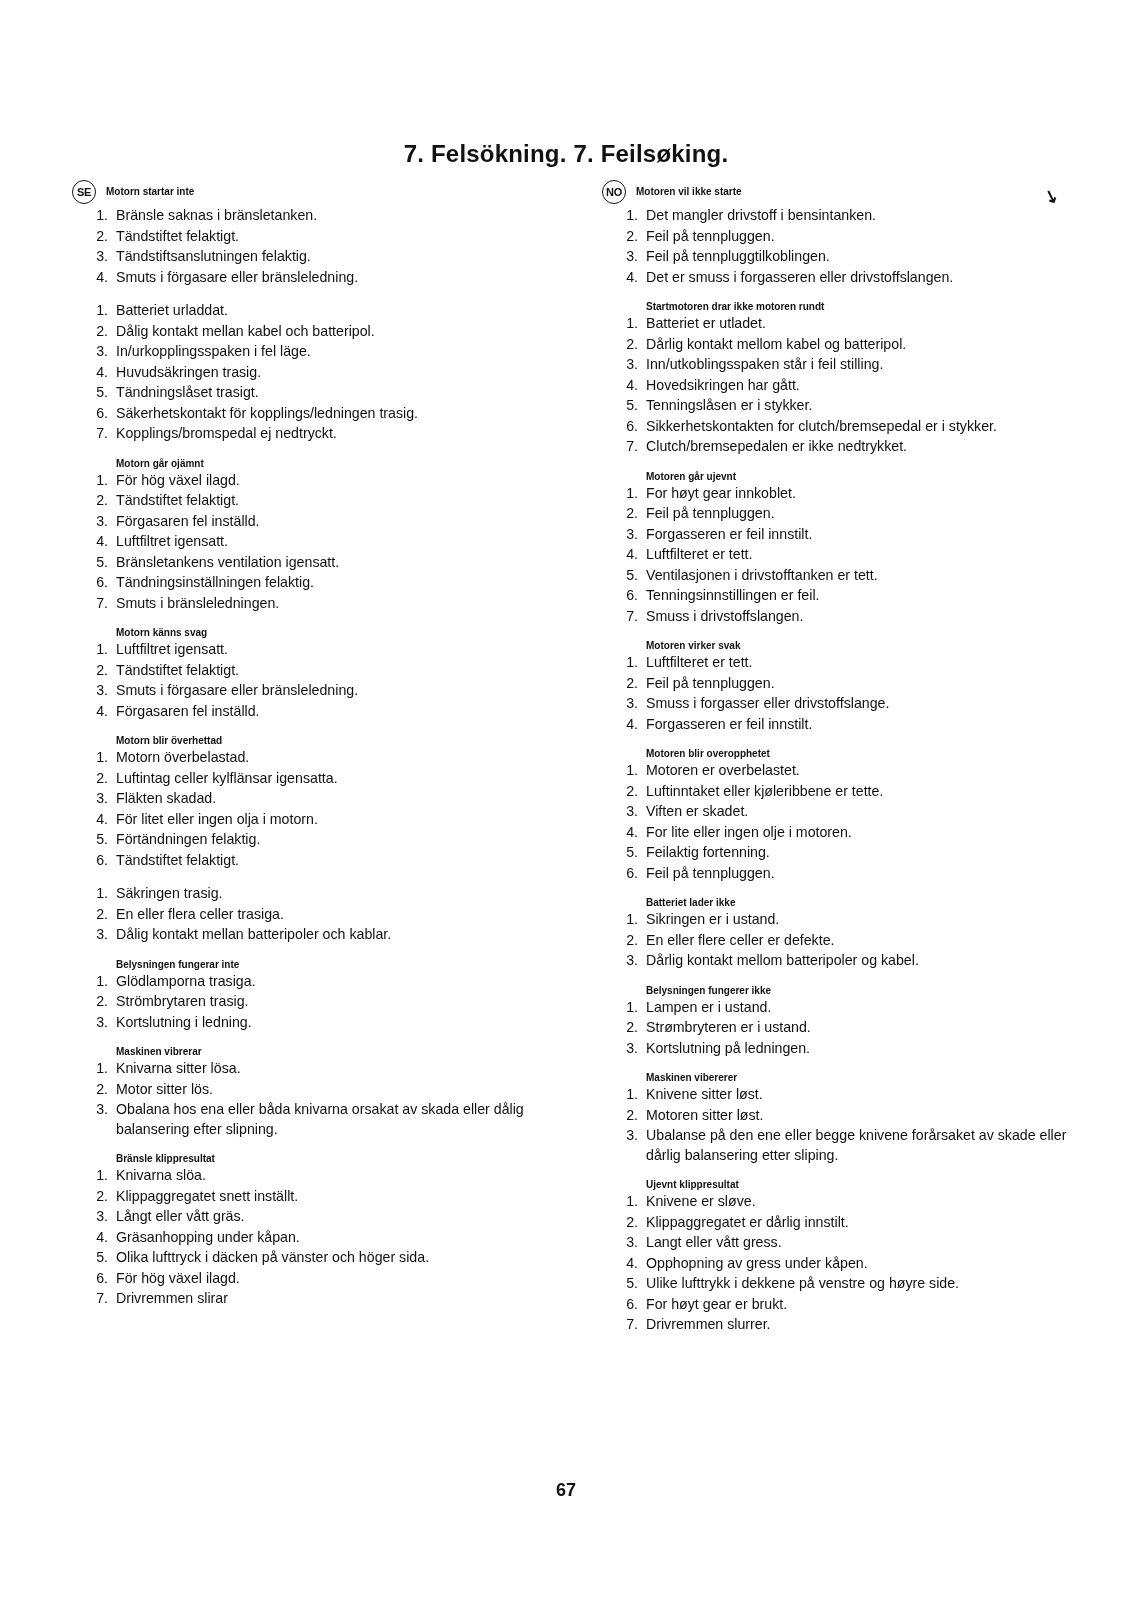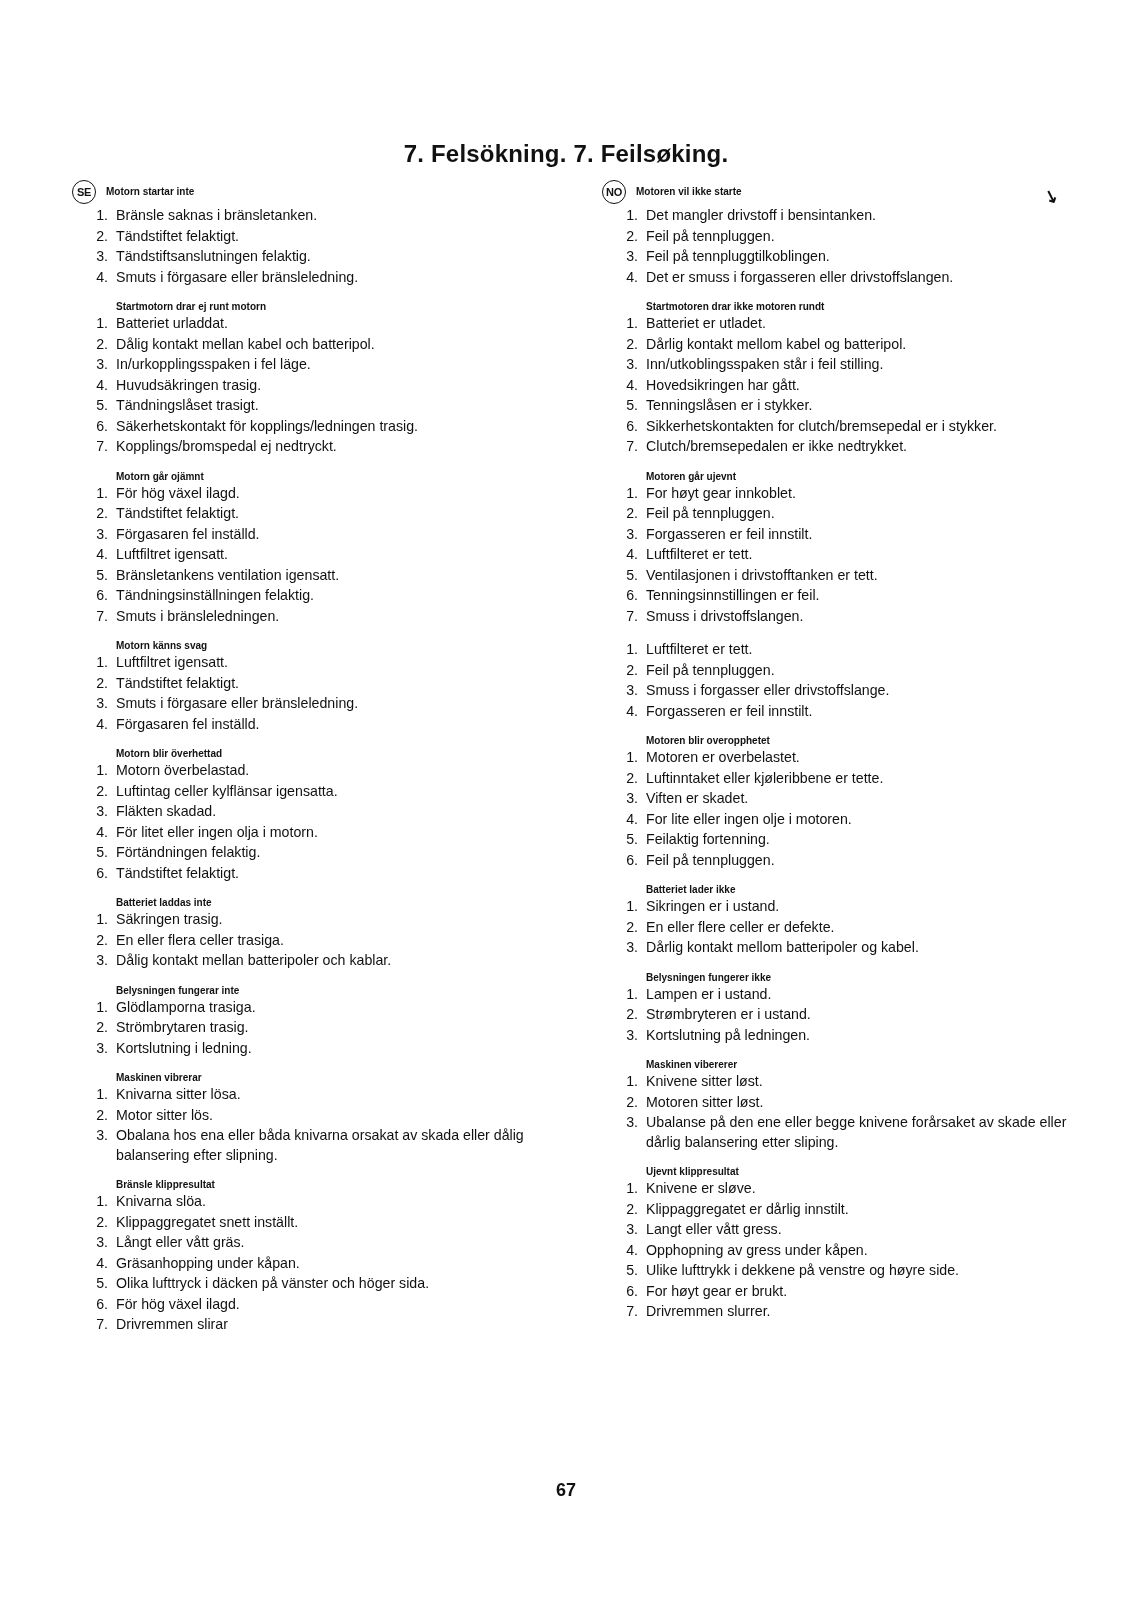--- a/index.html
+++ b/index.html
@@ -150,21 +150,20 @@
               <span class="num">3.</span>
               <span class="txt">Tändstiftsanslutningen felaktig.</span>
             </li>
             <li>
               <span class="num">4.</span>
               <span class="txt">Smuts i förgasare eller bränsleledning.</span>
             </li>
           </ol>
         </div>
         <div class="block">
-          <div class="sec-head">Startmotorn drar ej runt motorn</div>
           <ol class="items">
             <li>
               <span class="num">1.</span>
               <span class="txt">Batteriet urladdat.</span>
             </li>
             <li>
               <span class="num">2.</span>
               <span class="txt">Dålig kontakt mellan kabel och batteripol.</span>
             </li>
             <li>
@@ -266,21 +265,20 @@
               <span class="num">5.</span>
               <span class="txt">Förtändningen felaktig.</span>
             </li>
             <li>
               <span class="num">6.</span>
               <span class="txt">Tändstiftet felaktigt.</span>
             </li>
           </ol>
         </div>
         <div class="block">
-          <div class="sec-head">Batteriet laddas inte</div>
           <ol class="items">
             <li>
               <span class="num">1.</span>
               <span class="txt">Säkringen trasig.</span>
             </li>
             <li>
               <span class="num">2.</span>
               <span class="txt">En eller flera celler trasiga.</span>
             </li>
             <li>
@@ -443,20 +441,21 @@
               <span class="num">6.</span>
               <span class="txt">Tenningsinnstillingen er feil.</span>
             </li>
             <li>
               <span class="num">7.</span>
               <span class="txt">Smuss i drivstoffslangen.</span>
             </li>
           </ol>
         </div>
         <div class="block">
+          <div class="sec-head">Motoren virker svak</div>
           <ol class="items">
             <li>
               <span class="num">1.</span>
               <span class="txt">Luftfilteret er tett.</span>
             </li>
             <li>
               <span class="num">2.</span>
               <span class="txt">Feil på tennpluggen.</span>
             </li>
             <li>

